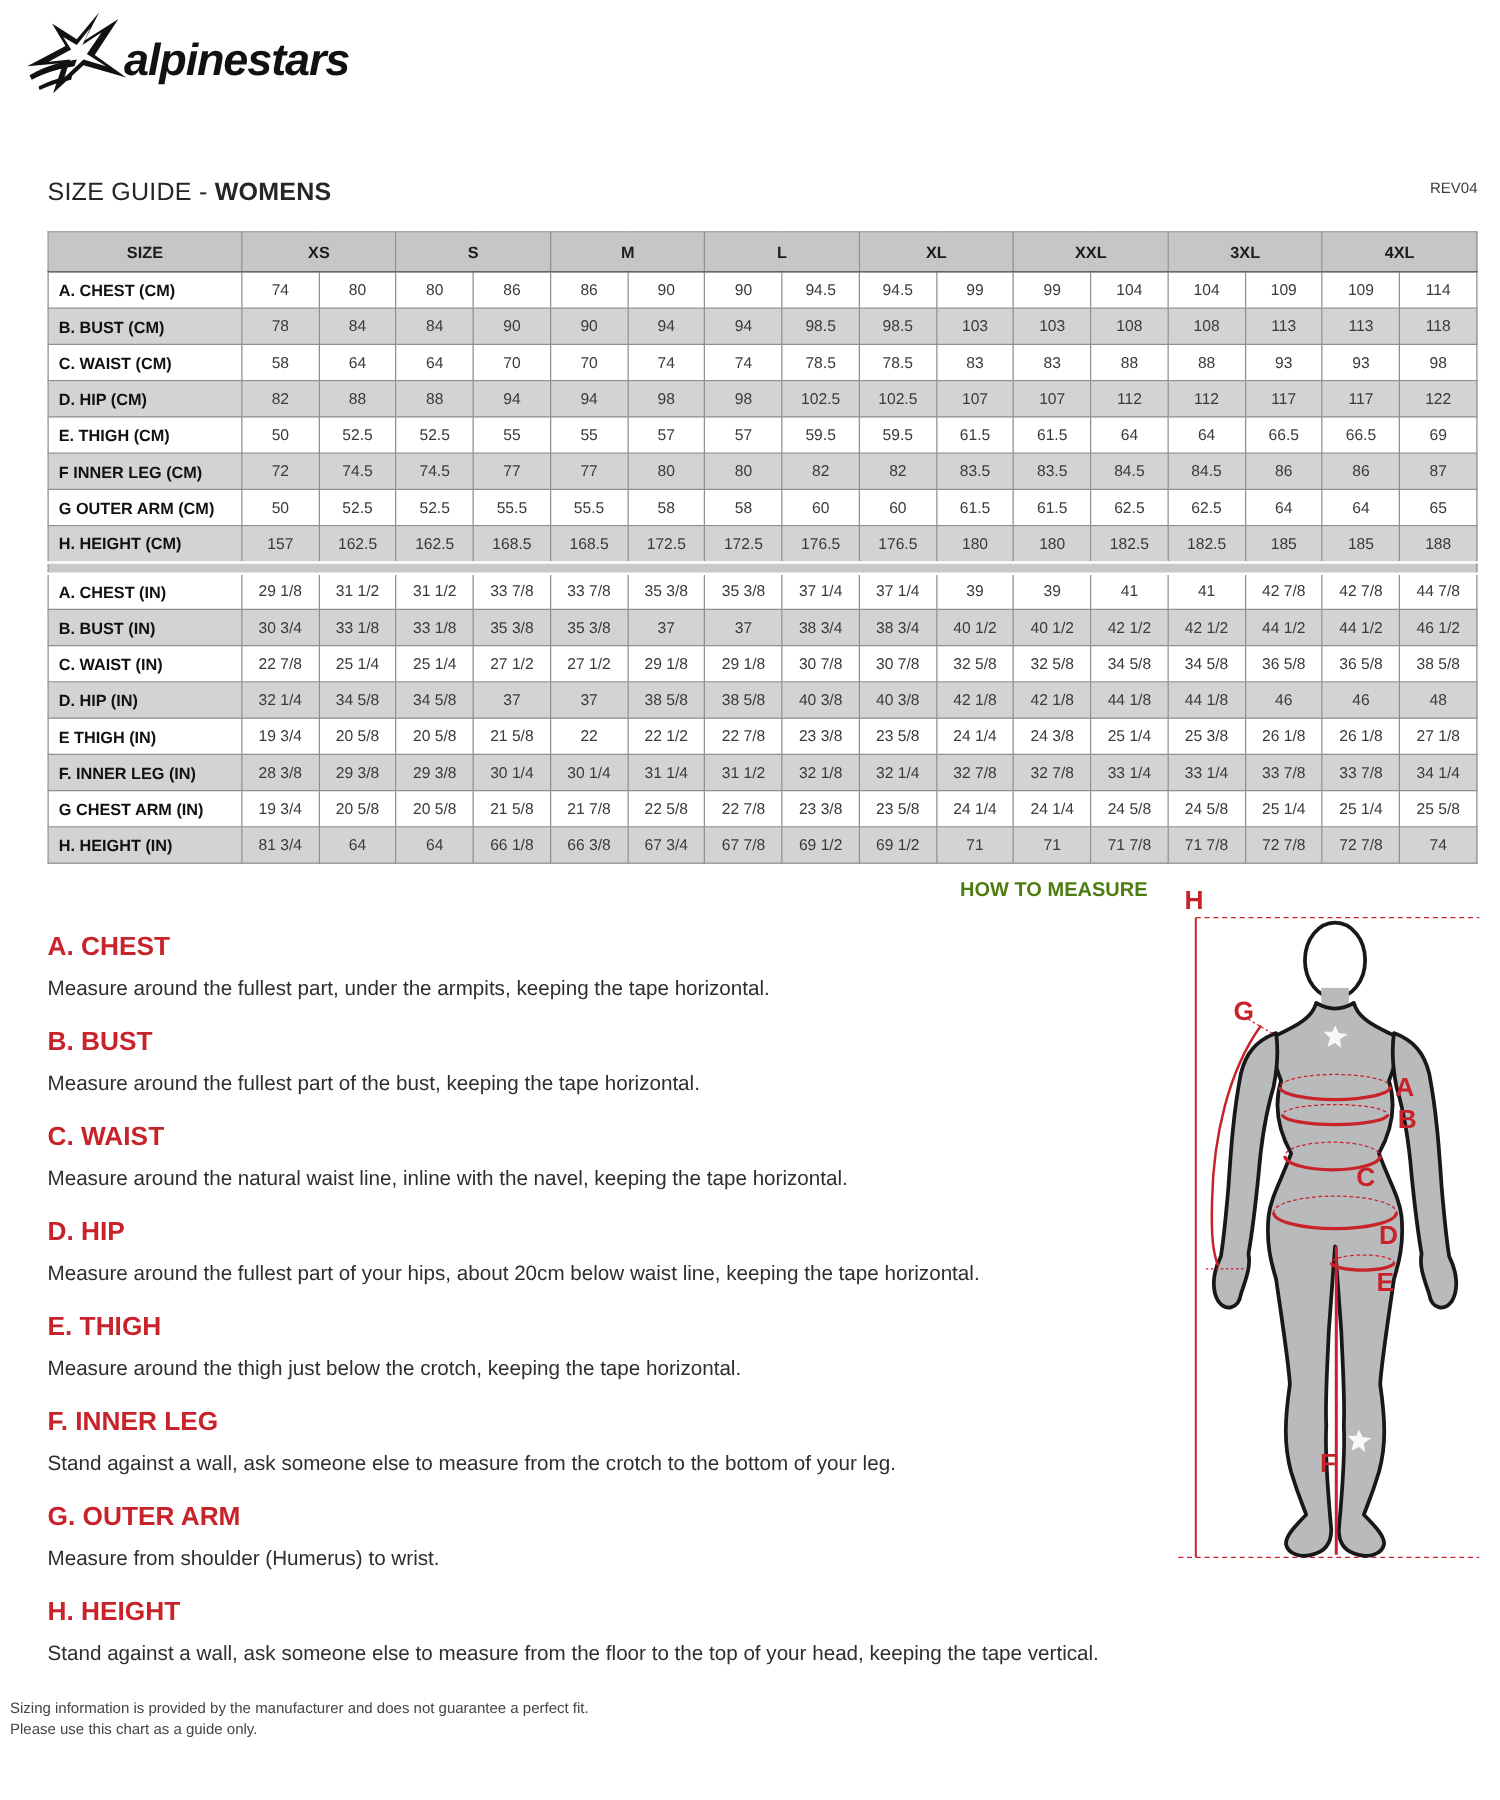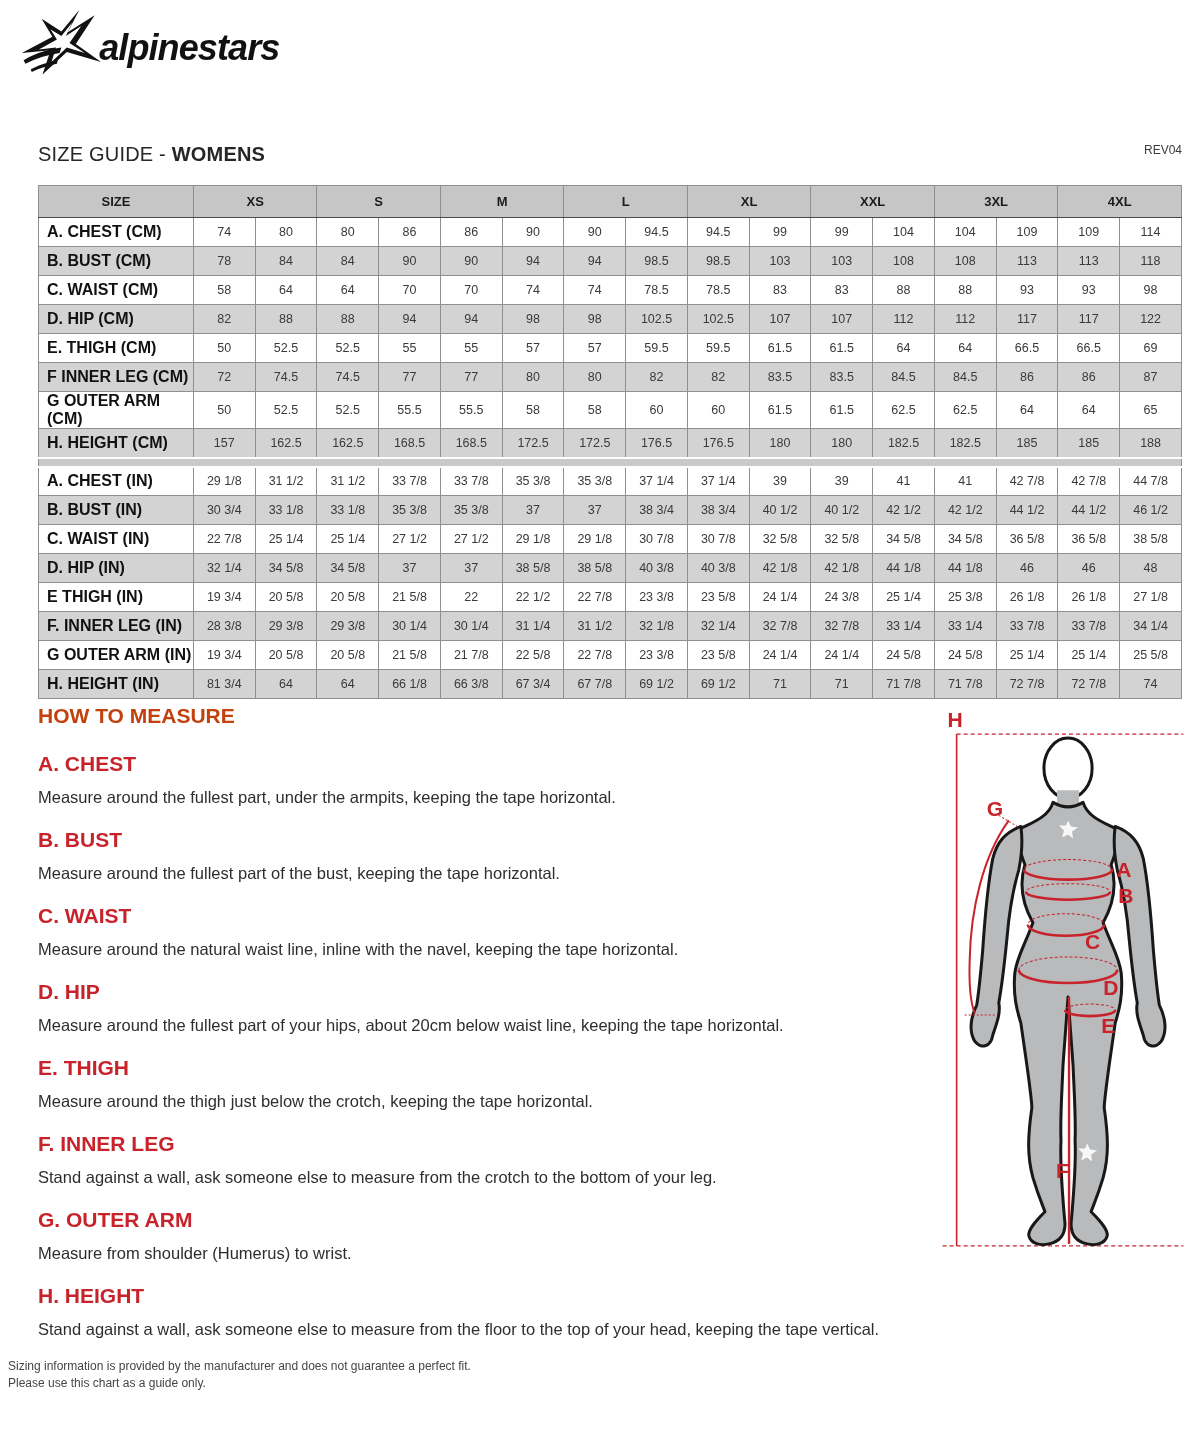--- a/index.html
+++ b/index.html
@@ -17,29 +17,29 @@
   .revision { font-size:12px; color:#3c3c3c; padding-bottom:2px; }
 
   
   .size-table-wrap { position:absolute; top:185px; left:38px; width:1144px; }
   table.size-table { width:100%; border-collapse:collapse; table-layout:fixed; }
   table.size-table th, table.size-table td { border:1px solid #8f8f8f; text-align:center; vertical-align:middle; }
   table.size-table thead th { background:#c6c6c6; font-size:13px; font-weight:700; height:32px; border-bottom:1px solid #4a4a4a; color:#1c1c1c; }
   table.size-table col.c-label { width:13.55%; }
   table.size-table col.c-val { width:5.403%; }
   table.size-table td { height:29px; font-size:12.5px; color:#3a3a3a; }
-  table.size-table td.lbl { text-align:left; padding-left:8px; font-weight:700; font-size:16px; color:#111; }
+  table.size-table td.lbl { text-align:left; padding-left:8px; font-weight:700; font-size:13px; color:#111; }
   tr.row-white td { background:#ffffff; }
   tr.row-gray td { background:#d3d3d3; }
   tr.gap-row td { height:9px; background:#c9c9c9; border-top:2px solid #ffffff; border-bottom:2px solid #ffffff; border-left:1px solid #8f8f8f; border-right:1px solid #8f8f8f; }
 
   
   .measure-row { position:absolute; top:704px; left:38px; right:14px; display:flex; justify-content:space-between; }
   .measure-left { width:880px; }
-  .howto-heading { font-size:21px; font-weight:700; color:#c2410c; margin-bottom:24px; }
+  .howto-heading { font-size:16px; font-weight:700; color:#4d7c0f; margin-bottom:24px;text-align:right; }
   .measure-item { margin-bottom:21px; }
   .measure-item .m-label { font-size:21px; font-weight:700; color:#c8232b; margin-bottom:5px; }
   .measure-item .m-text { font-size:16.5px; color:#2e2e2e;margin-top:12px; }
 
   
   .diagram { width:252px; height:572px; flex:none; }
   .diagram svg text { font-family:"Liberation Sans", sans-serif; font-weight:700; fill:#c8232b; }
 
   
   .footer-note { position:absolute; left:8px; top:1358px; font-size:12px; line-height:17px; color:#454545; }
@@ -368,21 +368,21 @@
             <td>32 1/4</td>
             <td>32 7/8</td>
             <td>32 7/8</td>
             <td>33 1/4</td>
             <td>33 1/4</td>
             <td>33 7/8</td>
             <td>33 7/8</td>
             <td>34 1/4</td>
           </tr>
           <tr class="row-white">
-            <td class="lbl">G OUTER ARM (IN)</td>
+            <td class="lbl">G CHEST ARM (IN)</td>
             <td>19 3/4</td>
             <td>20 5/8</td>
             <td>20 5/8</td>
             <td>21 5/8</td>
             <td>21 7/8</td>
             <td>22 5/8</td>
             <td>22 7/8</td>
             <td>23 3/8</td>
             <td>23 5/8</td>
             <td>24 1/4</td>

